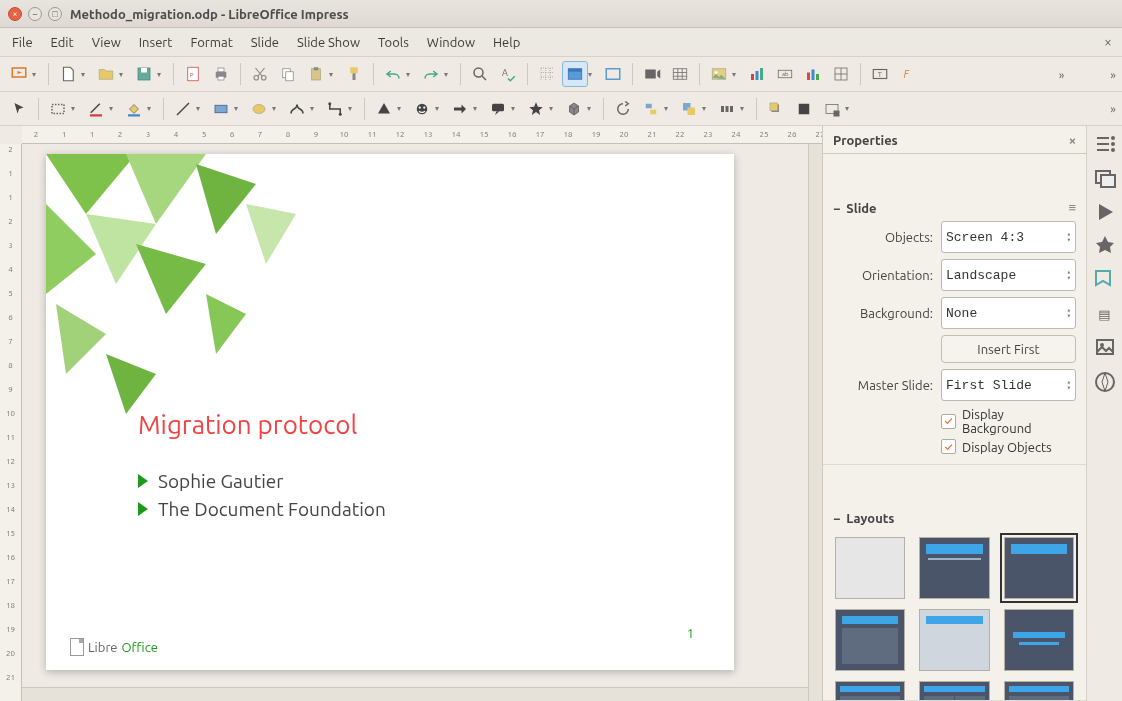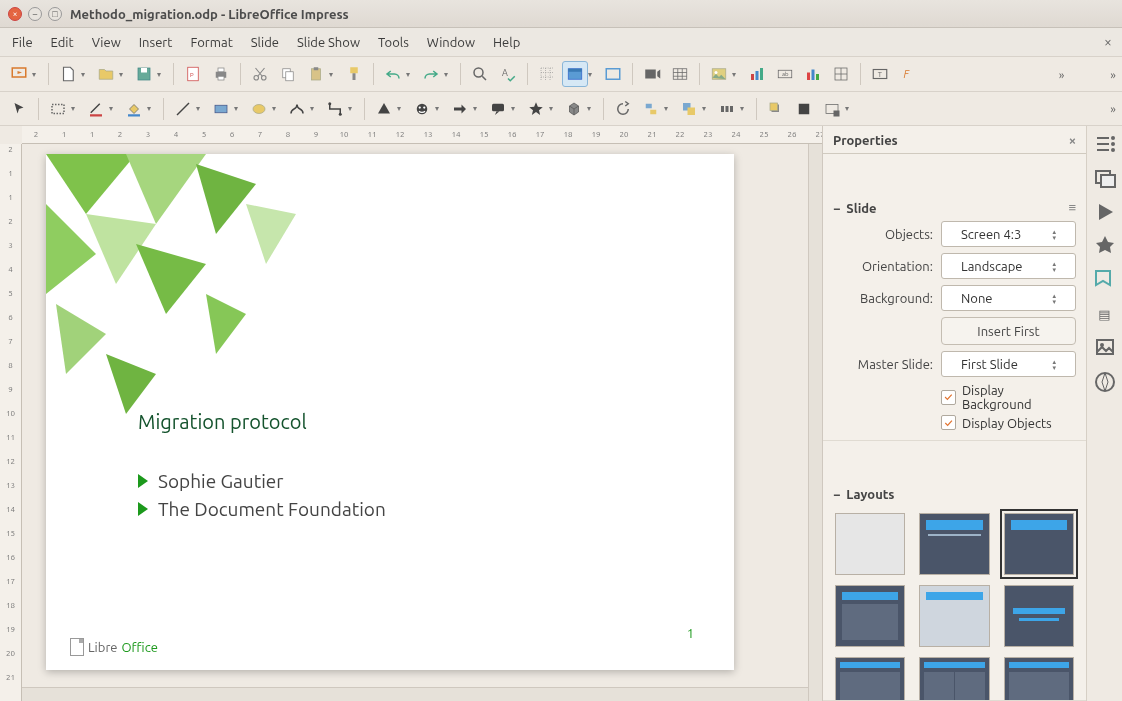--- a/index.html
+++ b/index.html
@@ -30,35 +30,35 @@
 .ruler-h span { margin: 0 3px; }
 .ruler-v span { margin: 1px 0; }
 .slide-wrap { position: absolute; top: 28px; left: 46px; right: 18px; bottom: 18px; display: flex; align-items: flex-start; justify-content: flex-start; }
 .slide { width: 688px; height: 516px; background: #fff; box-shadow: 0 2px 8px rgba(0,0,0,.25); position: relative; overflow: hidden; }
 .tri-bg { position: absolute; top: 0; left: 0; width: 280px; height: 280px; }
 .slide-logo { position: absolute; top: 70px; right: 50px; display: flex; align-items: center; gap: 8px; }
 .doc-icon { width: 42px; height: 52px; background: #fff; border: 2px solid #888; border-radius: 2px; position: relative; }
 .doc-icon::before { content:''; position: absolute; top:0; right:0; width:12px; height:12px; background: linear-gradient(135deg,#aaa 50%,#fff 50%); }
 .logo-text { font-size: 32px; font-weight: 500; color: #555; }
 .logo-text .green { color: #1c991c; font-weight: normal; }
-.slide-title { position: absolute; top: 256px; left: 92px; font-size: 20px; color: #14532d; }
+.slide-title { position: absolute; top: 256px; left: 92px; font-size: 26px; color: #ef4444; }
 .slide-points { position: absolute; top: 310px; left: 92px; font-size: 19px; color: #444; }
 .slide-points div { display: flex; align-items: center; gap: 10px; margin: 6px 0; }
 .slide-points .bullet { width: 10px; height: 14px; background: #1c991c; clip-path: polygon(0 0,100% 50%,0 100%); }
 .slide-footer { position: absolute; bottom: 14px; left: 24px; display: flex; align-items: center; gap: 4px; font-size: 13px; color: #666; }
 .slide-footer .green2 { color: #1c991c; }
 .slide-page { position: absolute; bottom: 30px; right: 40px; font-size: 13px; color: #1c991c; }
 .sidebar { width: 300px; background: #f4f0ea; border-left: 1px solid #cfc8bf; display: flex; }
 .sidebar-panel { flex: 1; display: flex; flex-direction: column; overflow: hidden; gap: 40px; }
 .sidebar-header { height: 28px; display: flex; align-items: center; padding: 0 10px; font-weight: bold; color: #444; border-bottom: 1px solid #d0cabf; justify-content: space-between; }
 .sidebar-section { padding: 6px 10px; border-bottom: 1px solid #e0dbd2; }
 .sec-title { display: flex; align-items: center; gap: 6px; font-weight: bold; color: #444; margin-bottom: 6px; }
 .form-row { display: flex; align-items: center; margin: 6px 0; gap: 8px; }
 .form-row label { width: 100px; text-align: right; color: #444; font-size: 13px; }
-.combo { flex: 1; height: 26px; background: #fff; border: 1px solid #bfb8ad; border-radius: 3px; display: flex; align-items: center; padding: 0 19px; justify-content: space-between; font-size: 13px; }
+.combo { flex: 1; height: 32px; background: #fff; border: 1px solid #bfb8ad; border-radius: 3px; display: flex; align-items: center; padding: 0 4px; justify-content: space-between; font-size: 13px; font-family: Liberation Mono, monospace; }
 .combo .spinner { display: flex; flex-direction: column; font-size: 7px; color: #777; line-height: 6px; }
 .btn { height: 28px; background: #f6f3ee; border: 1px solid #c4bdb2; border-radius: 4px; display: flex; align-items: center; justify-content: center; font-size: 13px; color: #444; flex: 1; }
 .check { display: flex; align-items: center; gap: 6px; margin: 4px 0; margin-left: 108px; font-size: 13px; }
 .check .box { width: 15px; height: 15px; background: #fff; border: 1px solid #b0a99e; border-radius: 2px; display: flex; align-items: center; justify-content: center; color: #e27430; font-size: 11px; font-weight: bold; }
 .layouts-grid { display: grid; grid-template-columns: repeat(3,1fr); grid-auto-rows: 62px; gap: 10px 14px; padding: 6px 2px; }
 .layout-thumb { border: 1px solid #b8b0a5; background: #4a5569; position: relative; }
 .layout-thumb.blank { background: #e6e6e6; }
 .layout-thumb.sel { outline: 2px solid #333; outline-offset: 2px; }
 .lt-bar { position: absolute; background: #3da5e8; }
 .sidebar-icons { width: 36px; background: #efeae3; border-left: 1px solid #d6cfc5; display: flex; flex-direction: column; align-items: center; padding-top: 6px; gap: 10px; }

